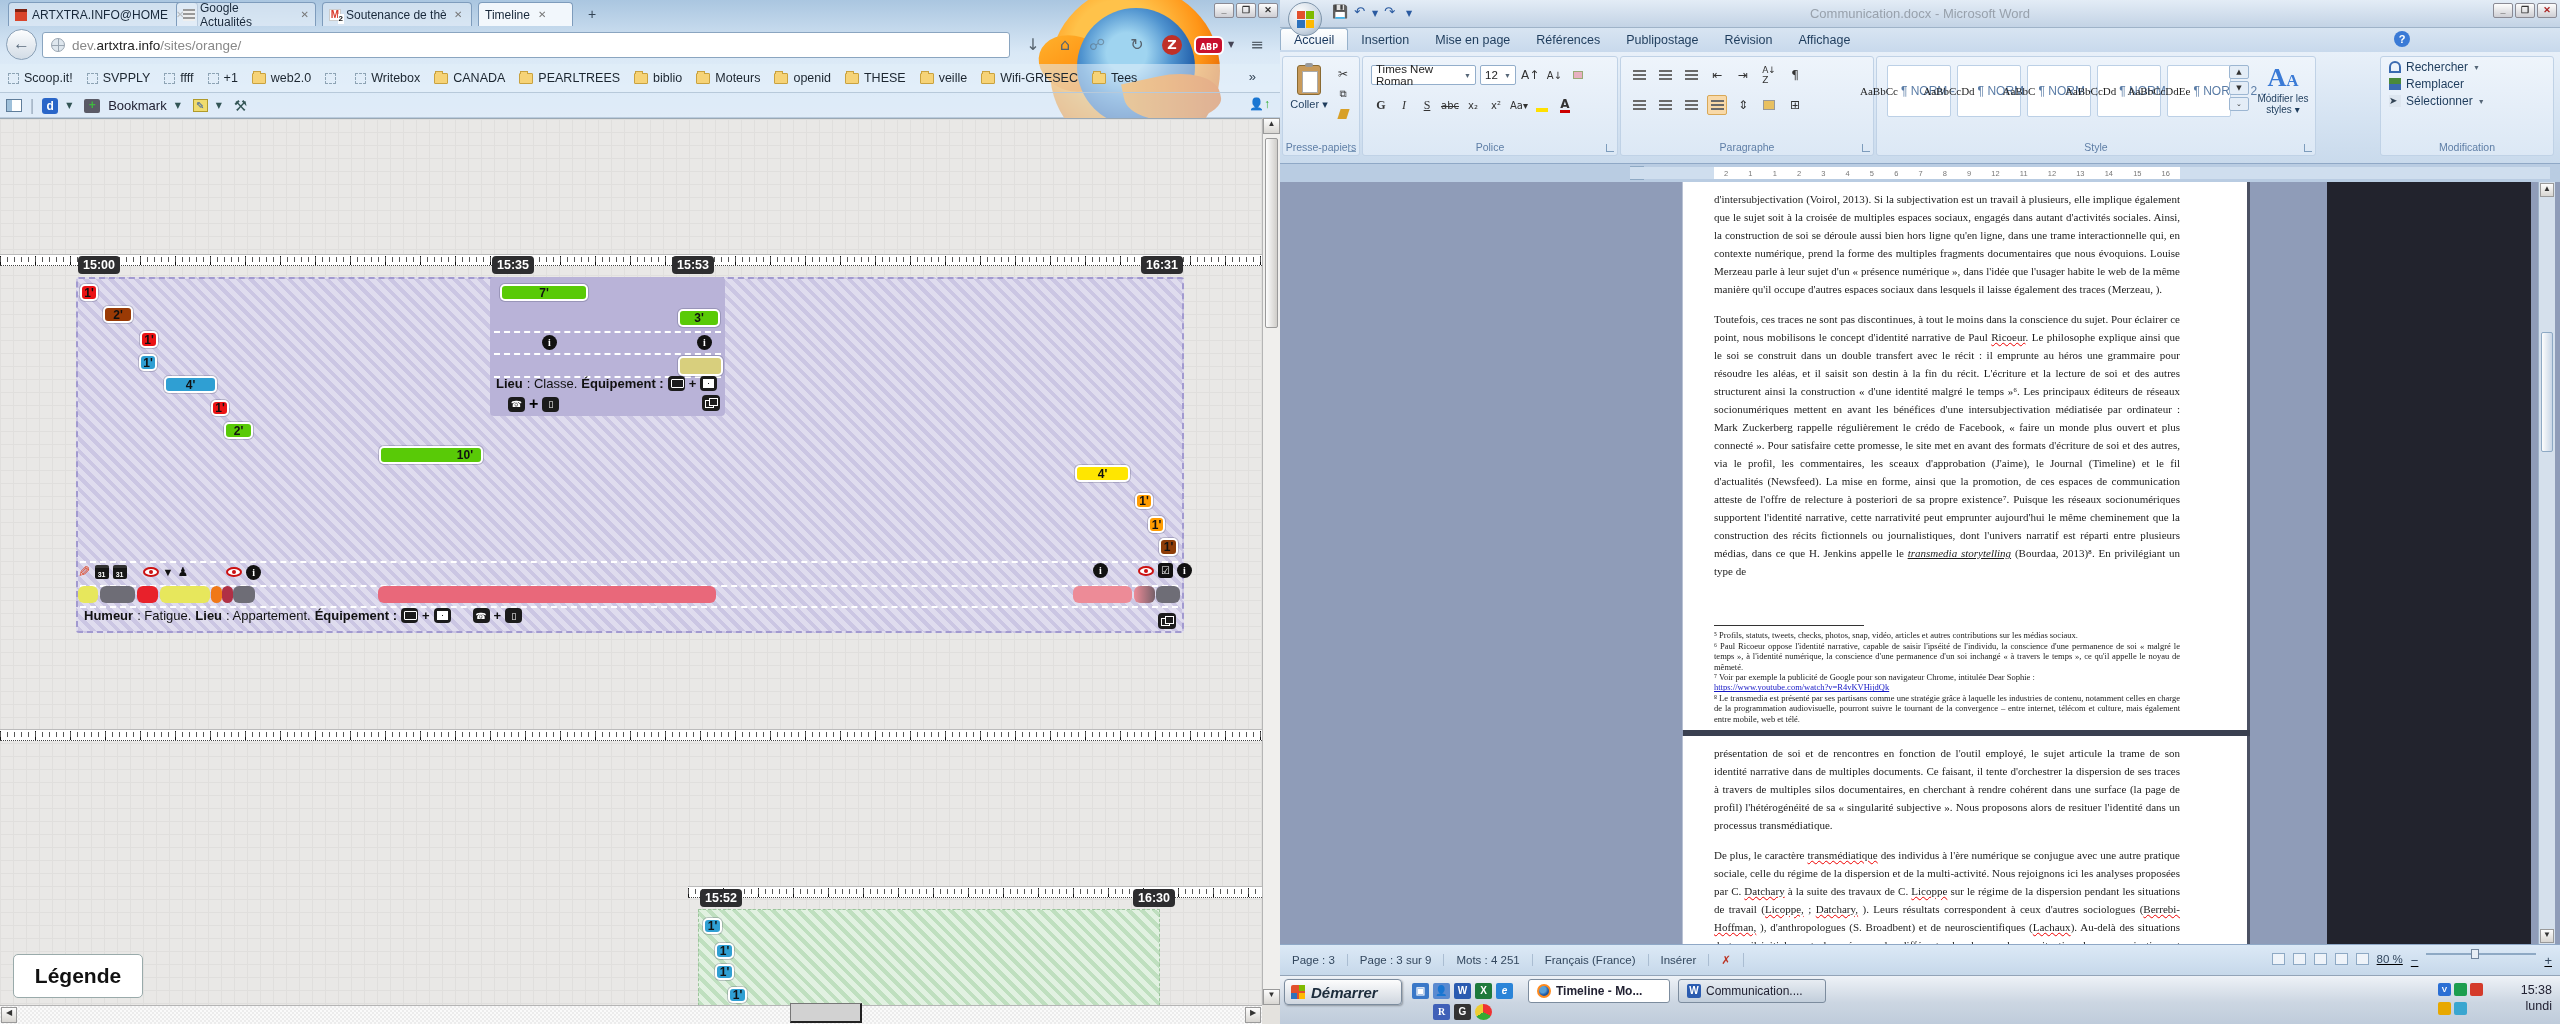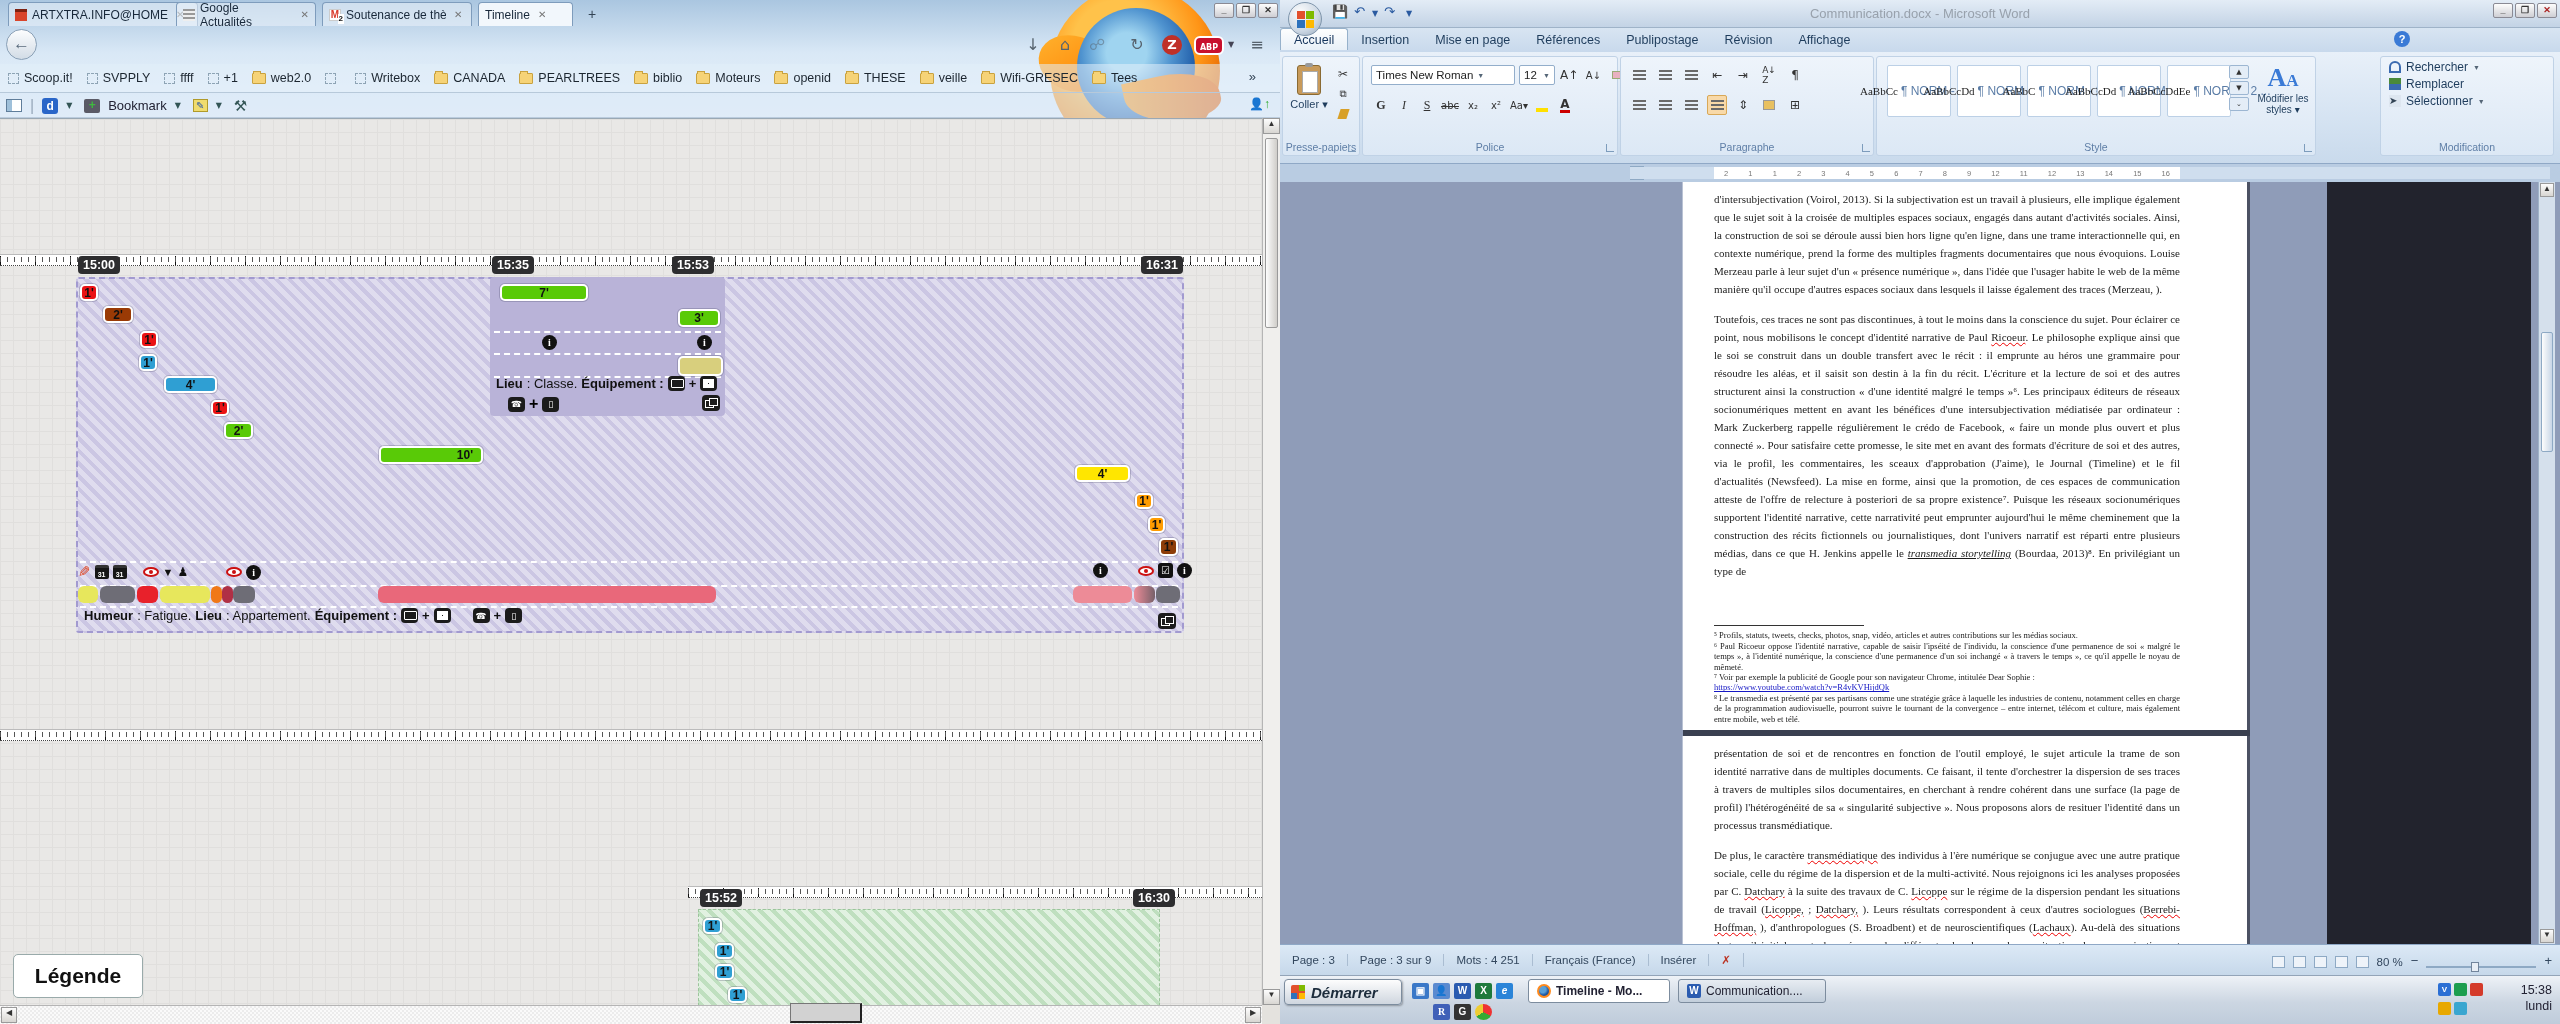--- a/index.html
+++ b/index.html
@@ -222,21 +222,21 @@
     font-size:8.5px; line-height:10.4px; text-align:justify; color:#222; }
   #fn-sep { width:150px; border-top:1px solid #333; margin-bottom:4px; }
   .fn-url { color:#1517c4; text-decoration:underline; word-break:break-all; }
   #w-vscroll { position:absolute; left:1258px; top:0; width:17px; height:762px; background:#d5e0ec; border-left:1px solid #9fb3c8; }
   #w-vthumb { position:absolute; left:2px; top:150px; width:12px; height:120px; background:linear-gradient(90deg,#fdfdfd,#c8d6e6); border:1px solid #8ea9c4; border-radius:2px; }
 
   #w-statusbar { position:absolute; left:0; top:944px; width:1280px; height:31px;
     background:linear-gradient(#dce9f6,#c6d8ea); border-top:1px solid #8fa8c6; display:flex; align-items:center; }
   .st-item { font-size:11.5px; color:#33475e; padding:0 12px; border-right:1px solid #aabdd2; white-space:nowrap; }
   #st-proof { color:#b32; font-family:"DejaVu Sans",sans-serif; }
-  #st-right { position:absolute; right:8px; display:flex; align-items:flex-end; gap:8px; }
+  #st-right { position:absolute; right:8px; display:flex; align-items:flex-start; gap:8px;text-decoration:underline; }
   .viewic { width:13px; height:12px; background:#eef3f9; border:1px solid #8ea9c4; }
   #zoom-slider { width:110px; height:2px; background:#8ea9c4; position:relative; }
   #zoom-thumb { position:absolute; left:45px; top:-4px; width:8px; height:10px; background:#e8eef5; border:1px solid #72859c; }
 
   
   #taskbar { position:absolute; left:0; top:975px; width:1280px; height:49px;
     background:linear-gradient(#eef2f7,#ccd6e2 55%,#bfccdb); border-top:1px solid #93a4b8; }
   #start-btn { position:absolute; left:4px; top:3px; width:118px; height:26px; border-radius:4px;
     background:linear-gradient(#fdfdfd,#cfd6df); border:1px solid #7c8c9e; display:flex; align-items:center;
     gap:6px; padding-left:6px; font-size:15px; font-weight:bold; font-style:italic; color:#1c2c3c; box-shadow:1px 1px 2px rgba(0,0,0,.3); }
@@ -291,20 +291,24 @@
         <div class="newtab" style="left:580px;">+</div>
         <div class="winbtns">
           <div class="winbtn">_</div>
           <div class="winbtn">❐</div>
           <div class="winbtn">✕</div>
         </div>
       </div>
 
       <div id="navbar">
         <div id="back-btn">←</div>
+        <div id="url-field">
+          <span class="globe"></span>
+          <span><span class="u1">dev.</span><span class="u2">artxtra.info</span><span class="u1">/sites/orange/</span></span>
+        </div>
         <div class="navic" style="left:1020px;">↓</div>
         <div class="navic" style="left:1052px;">⌂</div>
         <div class="navic" style="left:1084px;opacity:.5;">☍</div>
         <div class="navic" style="left:1124px;">↻</div>
         <div class="navic zot" style="left:1162px;">Z</div>
         <div class="navic abp" style="left:1194px;">ABP</div>
         <div class="navic caret" style="left:1226px;">▼</div>
         <div class="navic" style="left:1244px;">≡</div>
       </div>
 
@@ -553,21 +557,21 @@
           <span class="wbtn" style="height:14px;">
               <i style="display:inline-block;width:9px;height:10px;background:#d8a028;transform:skewX(-18deg);"></i>
             </span>
         </div>
         <div class="glabel">Presse-papiers</div>
         <div class="launcher"></div>
       </div>
 
       <div class="rgroup" style="left:82px;width:256px;">
         <div style="position:absolute;left:8px;top:8px;display:flex;gap:4px;align-items:center;">
-          <span class="wbox" style="width:144px;justify-content:flex-start;">
+          <span class="wbox" style="width:105px;justify-content:flex-start;">
               <span>Times New Roman</span>
               <span style="font-size:7px;color:#567;">▼</span>
             </span>
           <span class="wbox" style="width:36px;justify-content:space-between;">
               <span>12</span>
               <span style="font-size:7px;color:#567;">▼</span>
             </span>
           <span class="wbtn">A↑</span>
           <span class="wbtn" style="font-size:10px;">A↓</span>
           <span class="wbtn">

